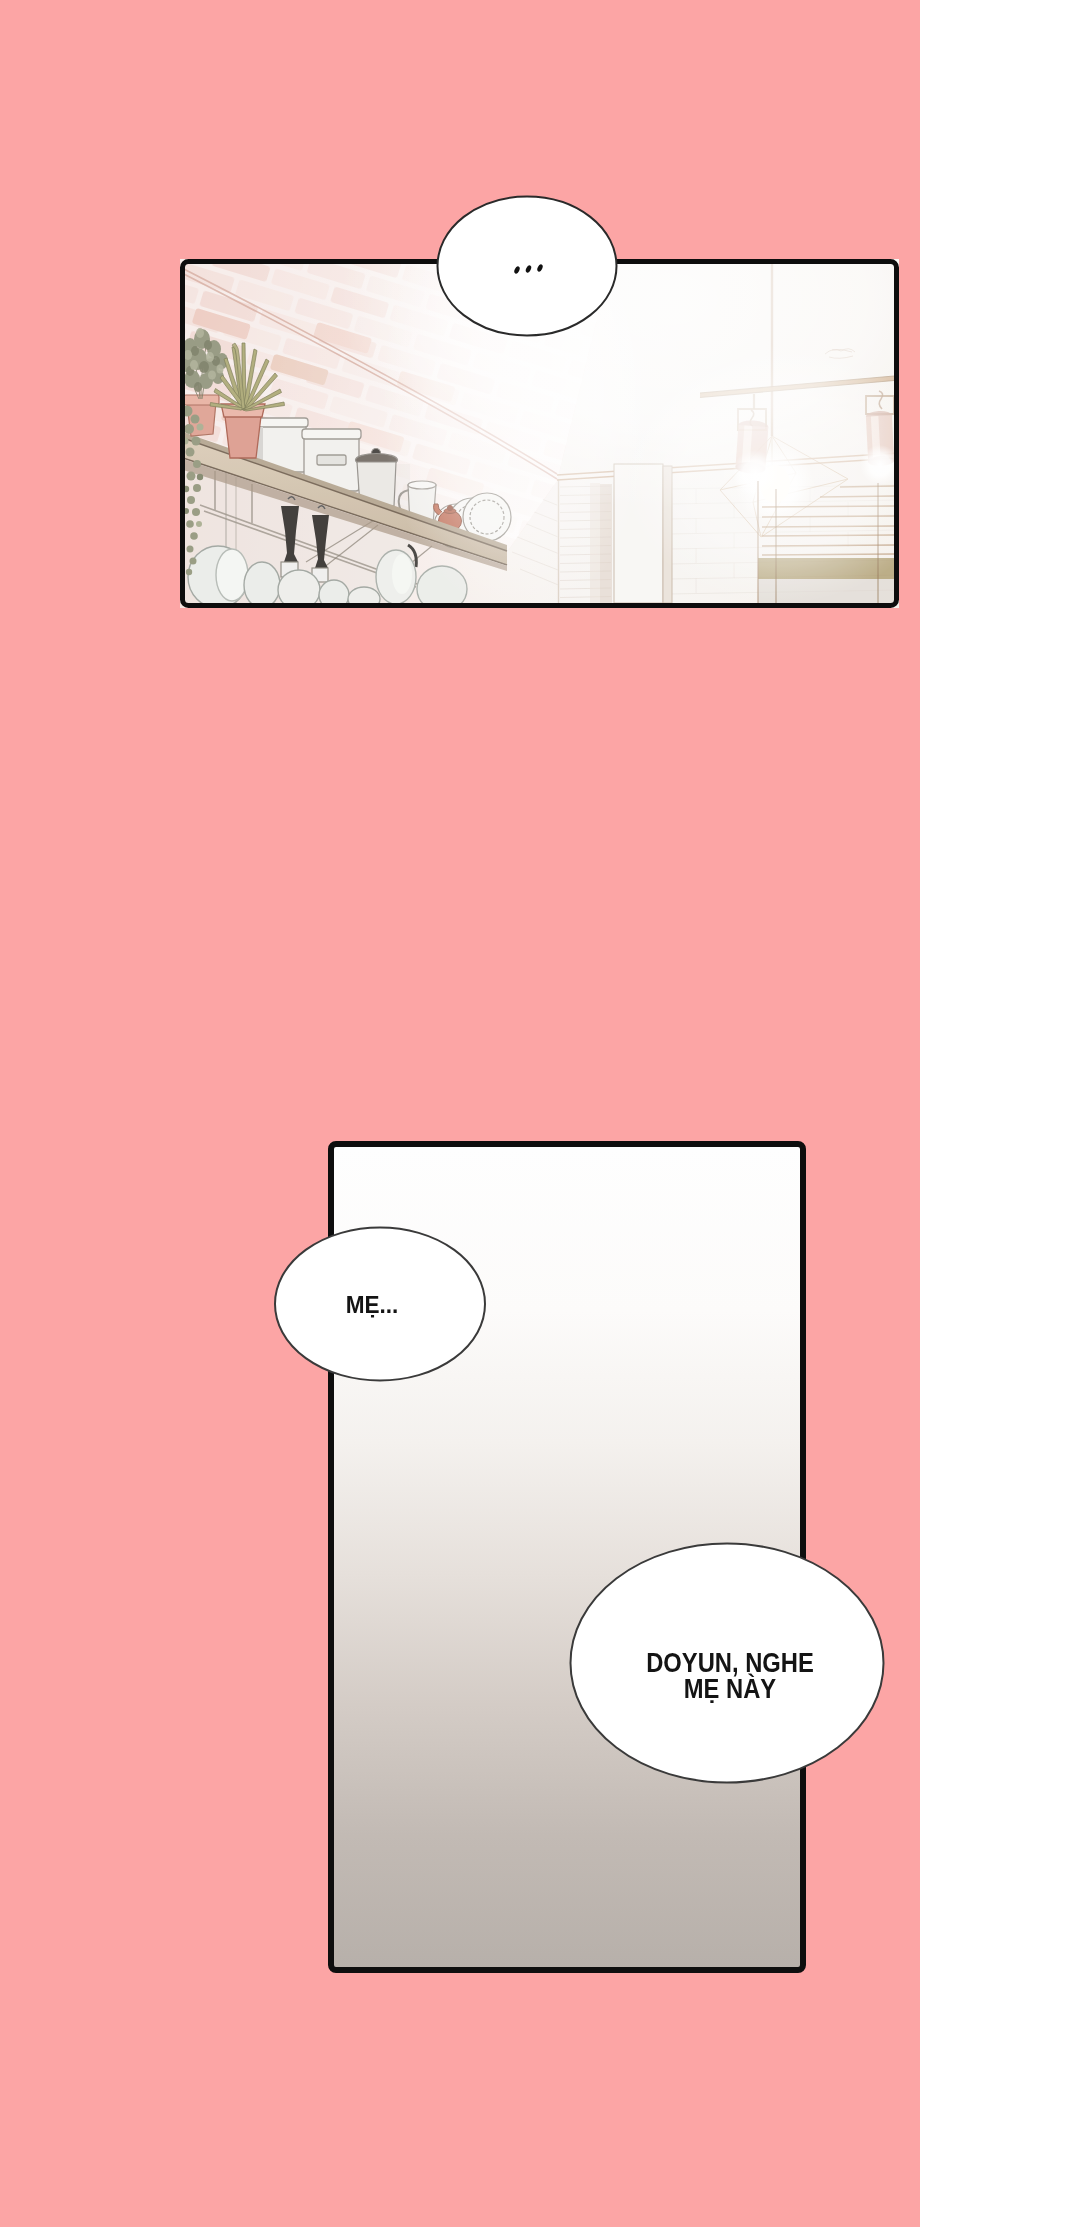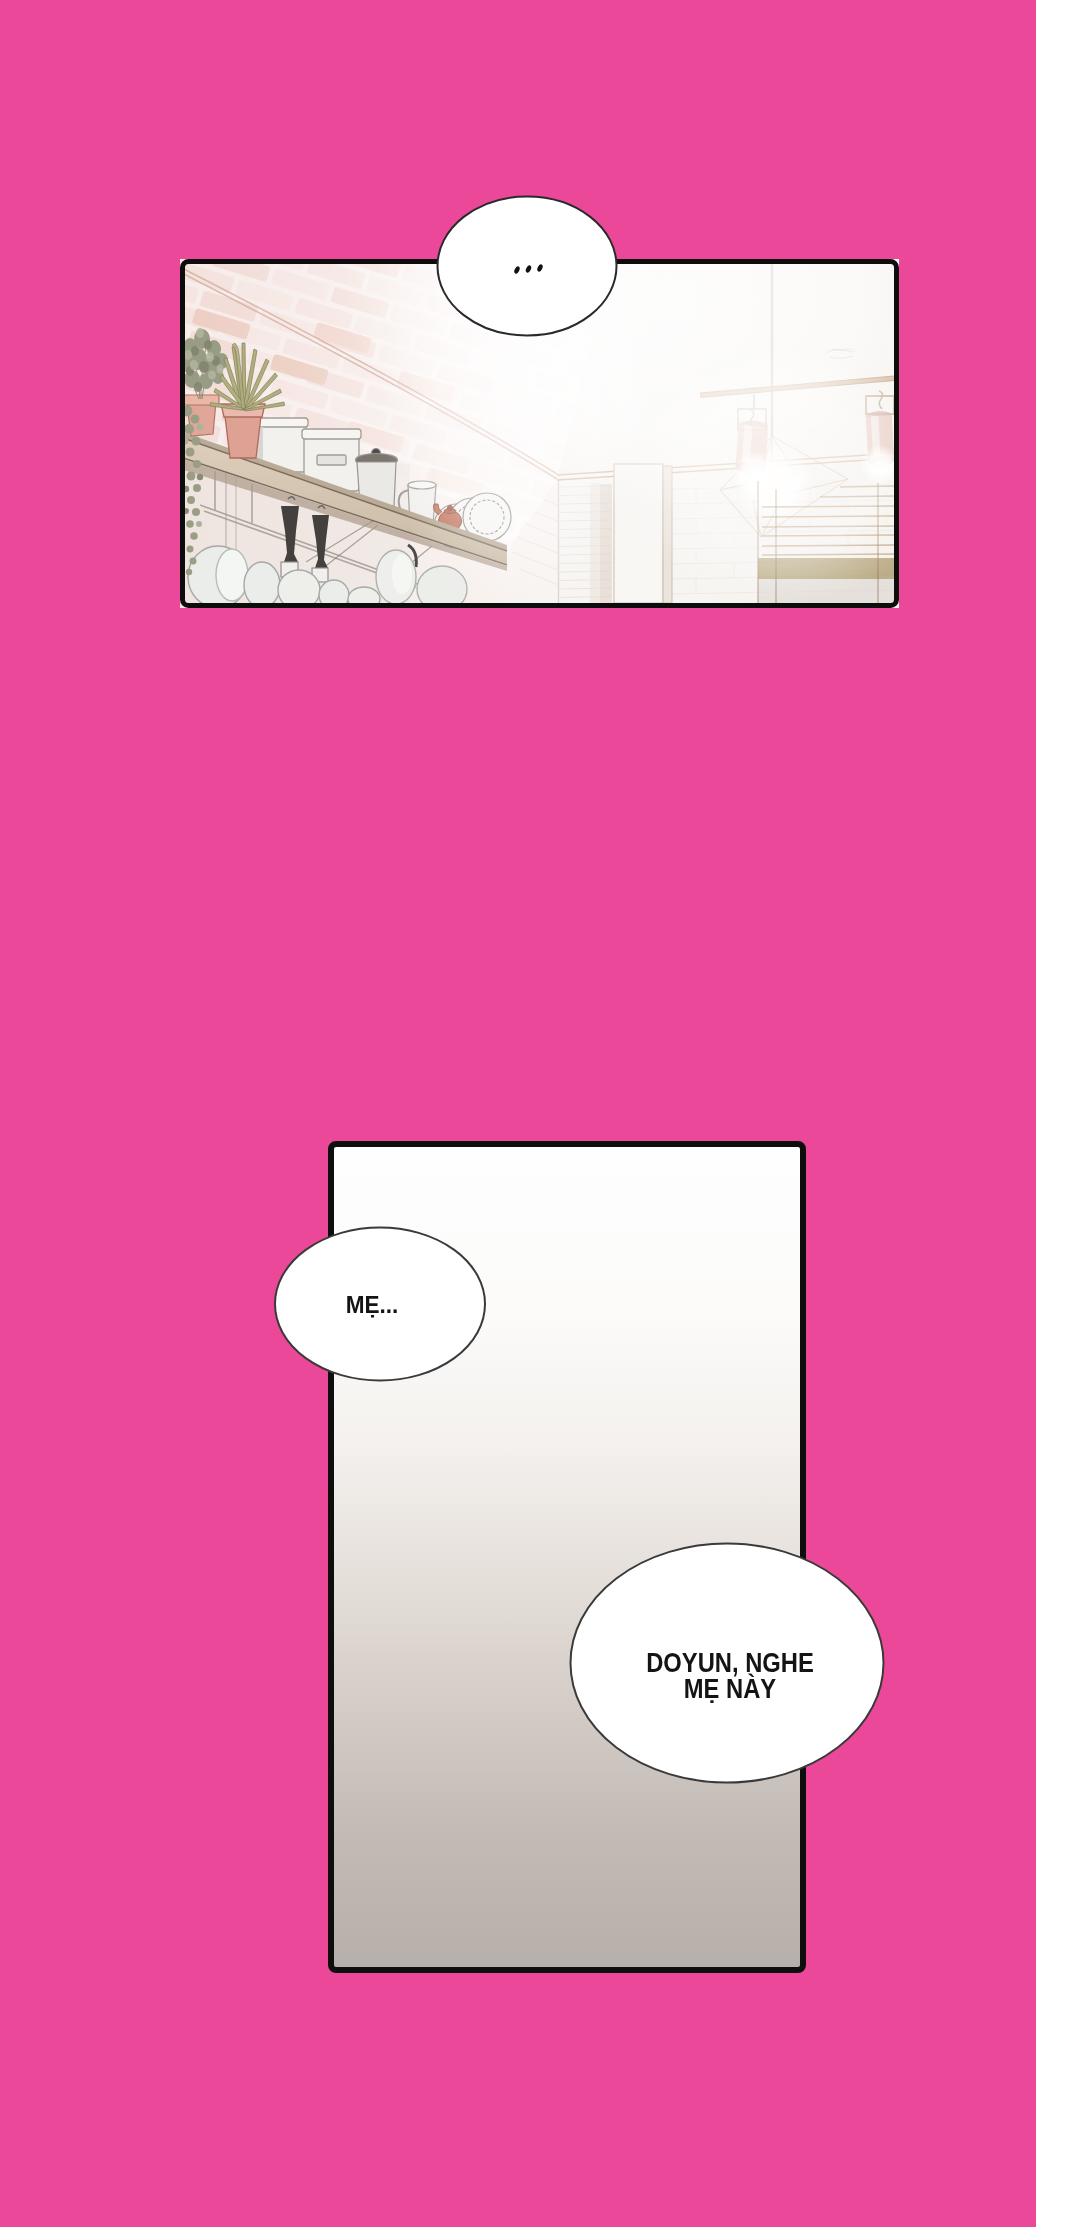--- a/index.html
+++ b/index.html
@@ -1,16 +1,16 @@
 <!DOCTYPE html>
 <html><head>
 <meta charset="utf-8">
 <style>
   html,body{margin:0;padding:0;background:#ffffff;}
-  #page{position:relative;width:1036px;height:2227px;background:#ec4899;overflow:hidden;
+  #page{position:relative;width:920px;height:2227px;background:#fca5a5;overflow:hidden;
         font-family:"Liberation Sans", sans-serif;}
   .abs{position:absolute;}
 </style>
 </head>
 <body>
 <div id="page">
 
 <svg class="abs" style="left:180px;top:259px;" width="719" height="349" viewBox="0 0 719 349">
   <defs>
     <linearGradient id="bgh" x1="0" y1="0" x2="1" y2="0">

